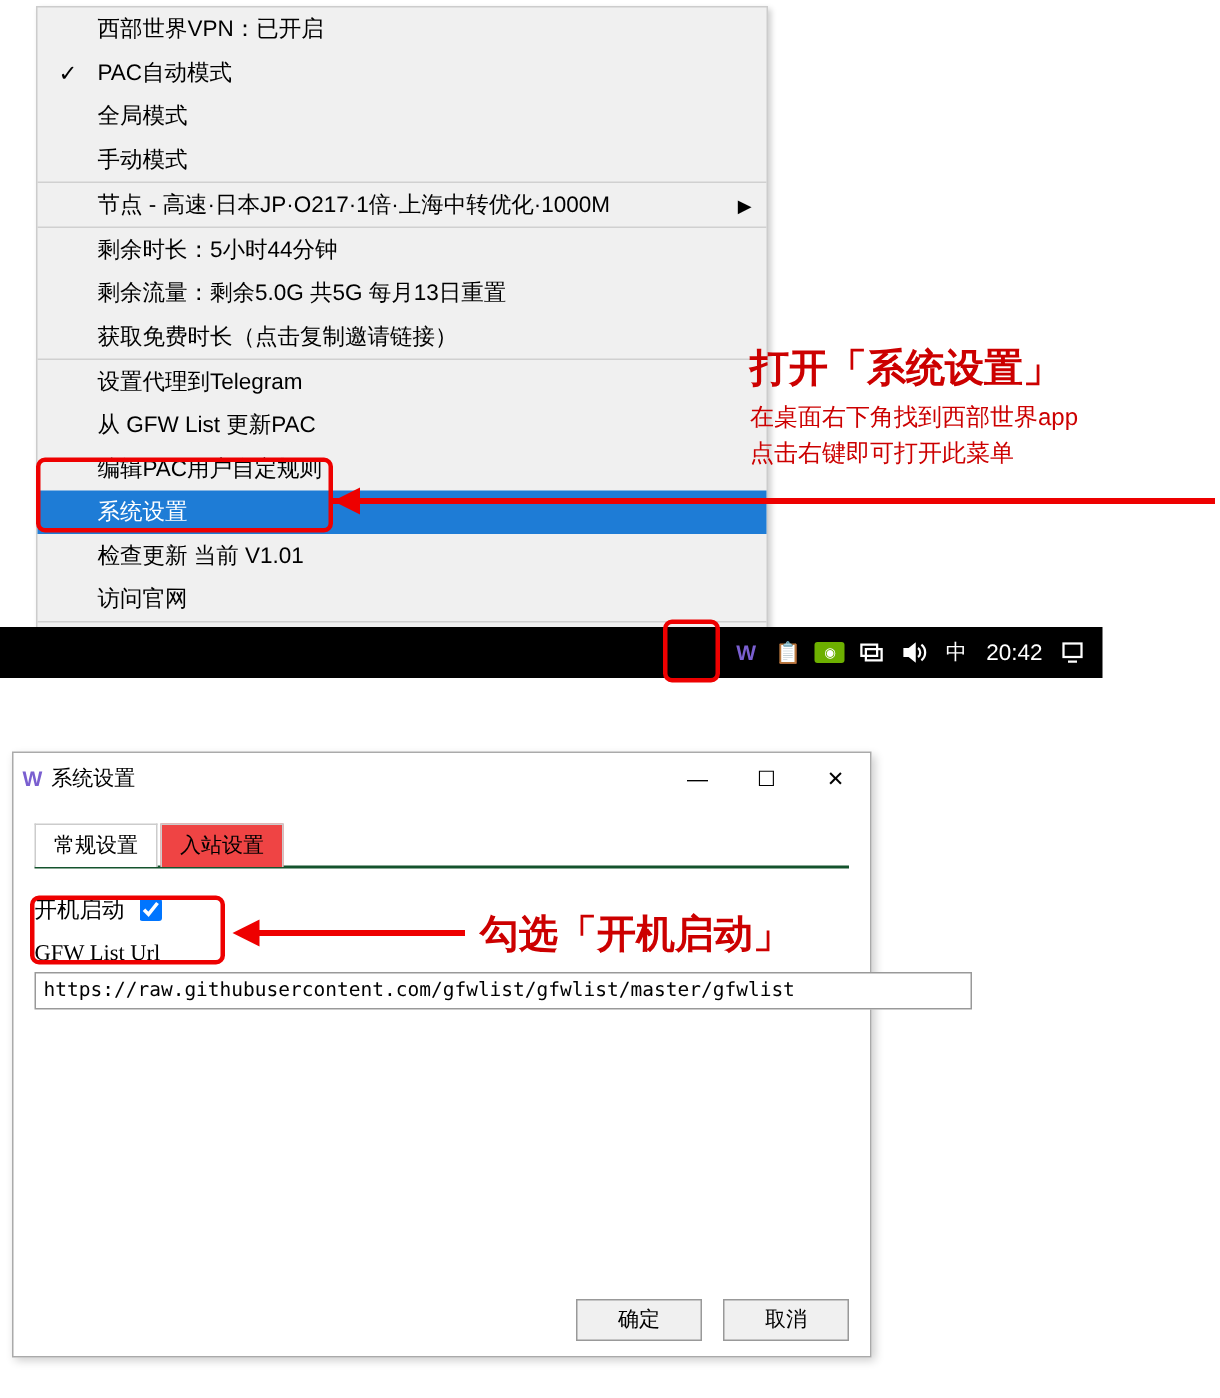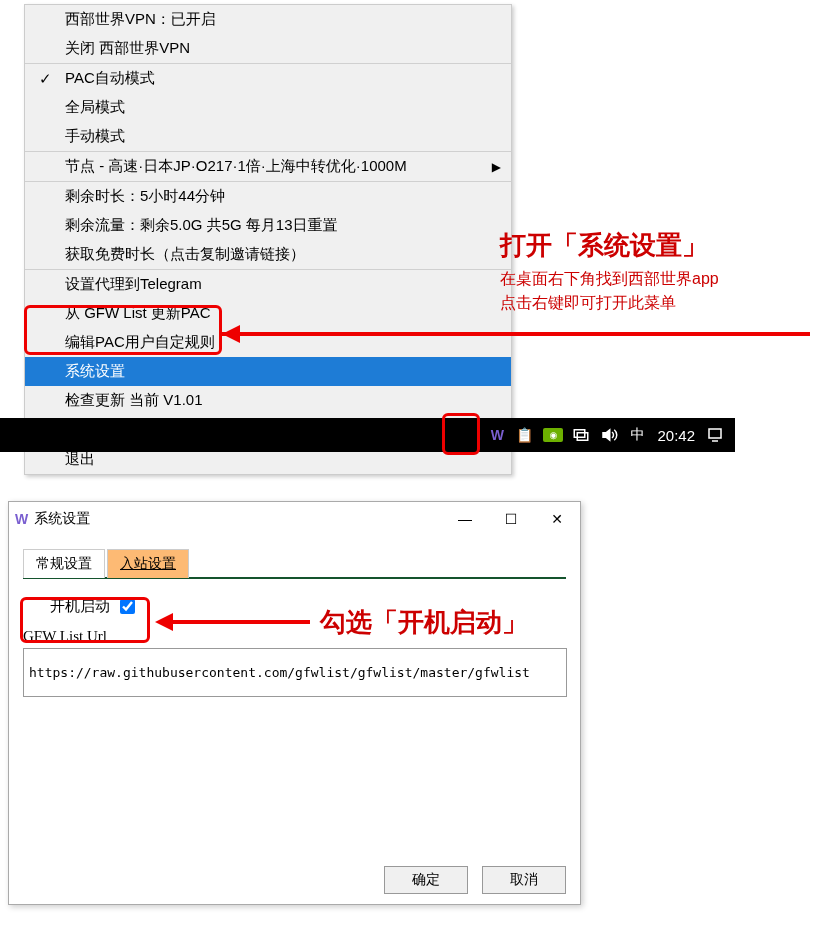--- a/index.html
+++ b/index.html
@@ -32,27 +32,27 @@
 
 
 .settings { position: absolute; left: 8px; top: 501px; width: 573px; height: 404px; background: #fff; border: 1px solid #aaa; box-shadow: 2px 2px 6px rgba(0,0,0,0.2); }
 .titlebar { height: 34px; display: flex; align-items: center; padding-left: 6px; }
 .titlebar .w-icon { color: #7a5fd0; font-weight: bold; margin-right: 6px; }
 .titlebar .title { font-size: 14px; }
 .win-btns { margin-left: auto; display: flex; }
 .win-btn { width: 46px; height: 34px; display: flex; align-items: center; justify-content: center; font-size: 14px; }
 .tabs { display: flex; border-bottom: 2px solid #14532d; margin: 12px 14px 0 14px; }
 .tab { padding: 5px 12px; border: 1px solid #ccc; border-bottom: none; margin-right: 2px; background: #fff; font-size: 14px; position: relative; top: 1px; }
-.tab.inactive { background: #fdba74; text-decoration: underline; }
+.tab.inactive { background: #ef4444; }
 .tab-content { padding: 18px 14px; }
 .setting-row { display: flex; align-items: center; margin-bottom: 12px; font-family: SimSun, serif; font-size: 15px; }
-.setting-row label { margin-right: 10px; padding-left: 27px; }
+.setting-row label { margin-right: 10px; }
 .setting-row input[type="checkbox"] { width: 15px; height: 15px; }
 .url-label { font-family: SimSun, serif; font-size: 15px; margin-bottom: 3px; }
-.url-input { width: 544px; padding: 16px 5px; border: 1px solid #999; font-family: monospace; font-size: 13px; }
+.url-input { width: 625px; padding: 4px 5px; border: 1px solid #999; font-family: monospace; font-size: 13px; }
 .btn-row { position: absolute; bottom: 10px; right: 14px; display: flex; gap: 14px; }
 .btn { width: 84px; height: 28px; border: 1px solid #999; background: #f0f0f0; font-size: 14px; cursor: pointer; }
 .red-box-2 { position: absolute; left: 20px; top: 597px; width: 130px; height: 46px; border: 3px solid #e00; border-radius: 6px; pointer-events: none; }
 
 
 .anno2 { position: absolute; left: 320px; top: 605px; color: #c00; font-size: 26px; font-weight: bold; }
 .arrow-line2 { position: absolute; left: 170px; top: 620px; width: 140px; height: 4px; background: #e00; }
 .arrow-head2 { position: absolute; left: 155px; top: 613px; width: 0; height: 0; border-right: 18px solid #e00; border-top: 9px solid transparent; border-bottom: 9px solid transparent; }
 
 
@@ -60,21 +60,20 @@
 .wm1 { left: 60px; top: 300px; }
 .wm2 { left: 40px; top: 750px; }
 </style>
 </head>
 <body>
 
 <div class="watermark wm1">westworldss.c</div>
 
 <div class="context-menu">
   <div class="menu-item">西部世界VPN：已开启</div>
-  <div class="menu-item sep">关闭 西部世界VPN</div>
   <div class="menu-item"><span class="check">✓</span><span>PAC自动模式</span></div>
   <div class="menu-item">全局模式</div>
   <div class="menu-item sep">手动模式</div>
   <div class="menu-item sep"><span>节点 - 高速·日本JP·O217·1倍·上海中转优化·1000M</span><span class="arrow">▶</span></div>
   <div class="menu-item">剩余时长：5小时44分钟</div>
   <div class="menu-item">剩余流量：剩余5.0G 共5G 每月13日重置</div>
   <div class="menu-item sep">获取免费时长（点击复制邀请链接）</div>
   <div class="menu-item">设置代理到Telegram</div>
   <div class="menu-item">从 GFW List 更新PAC</div>
   <div class="menu-item">编辑PAC用户自定规则</div>

